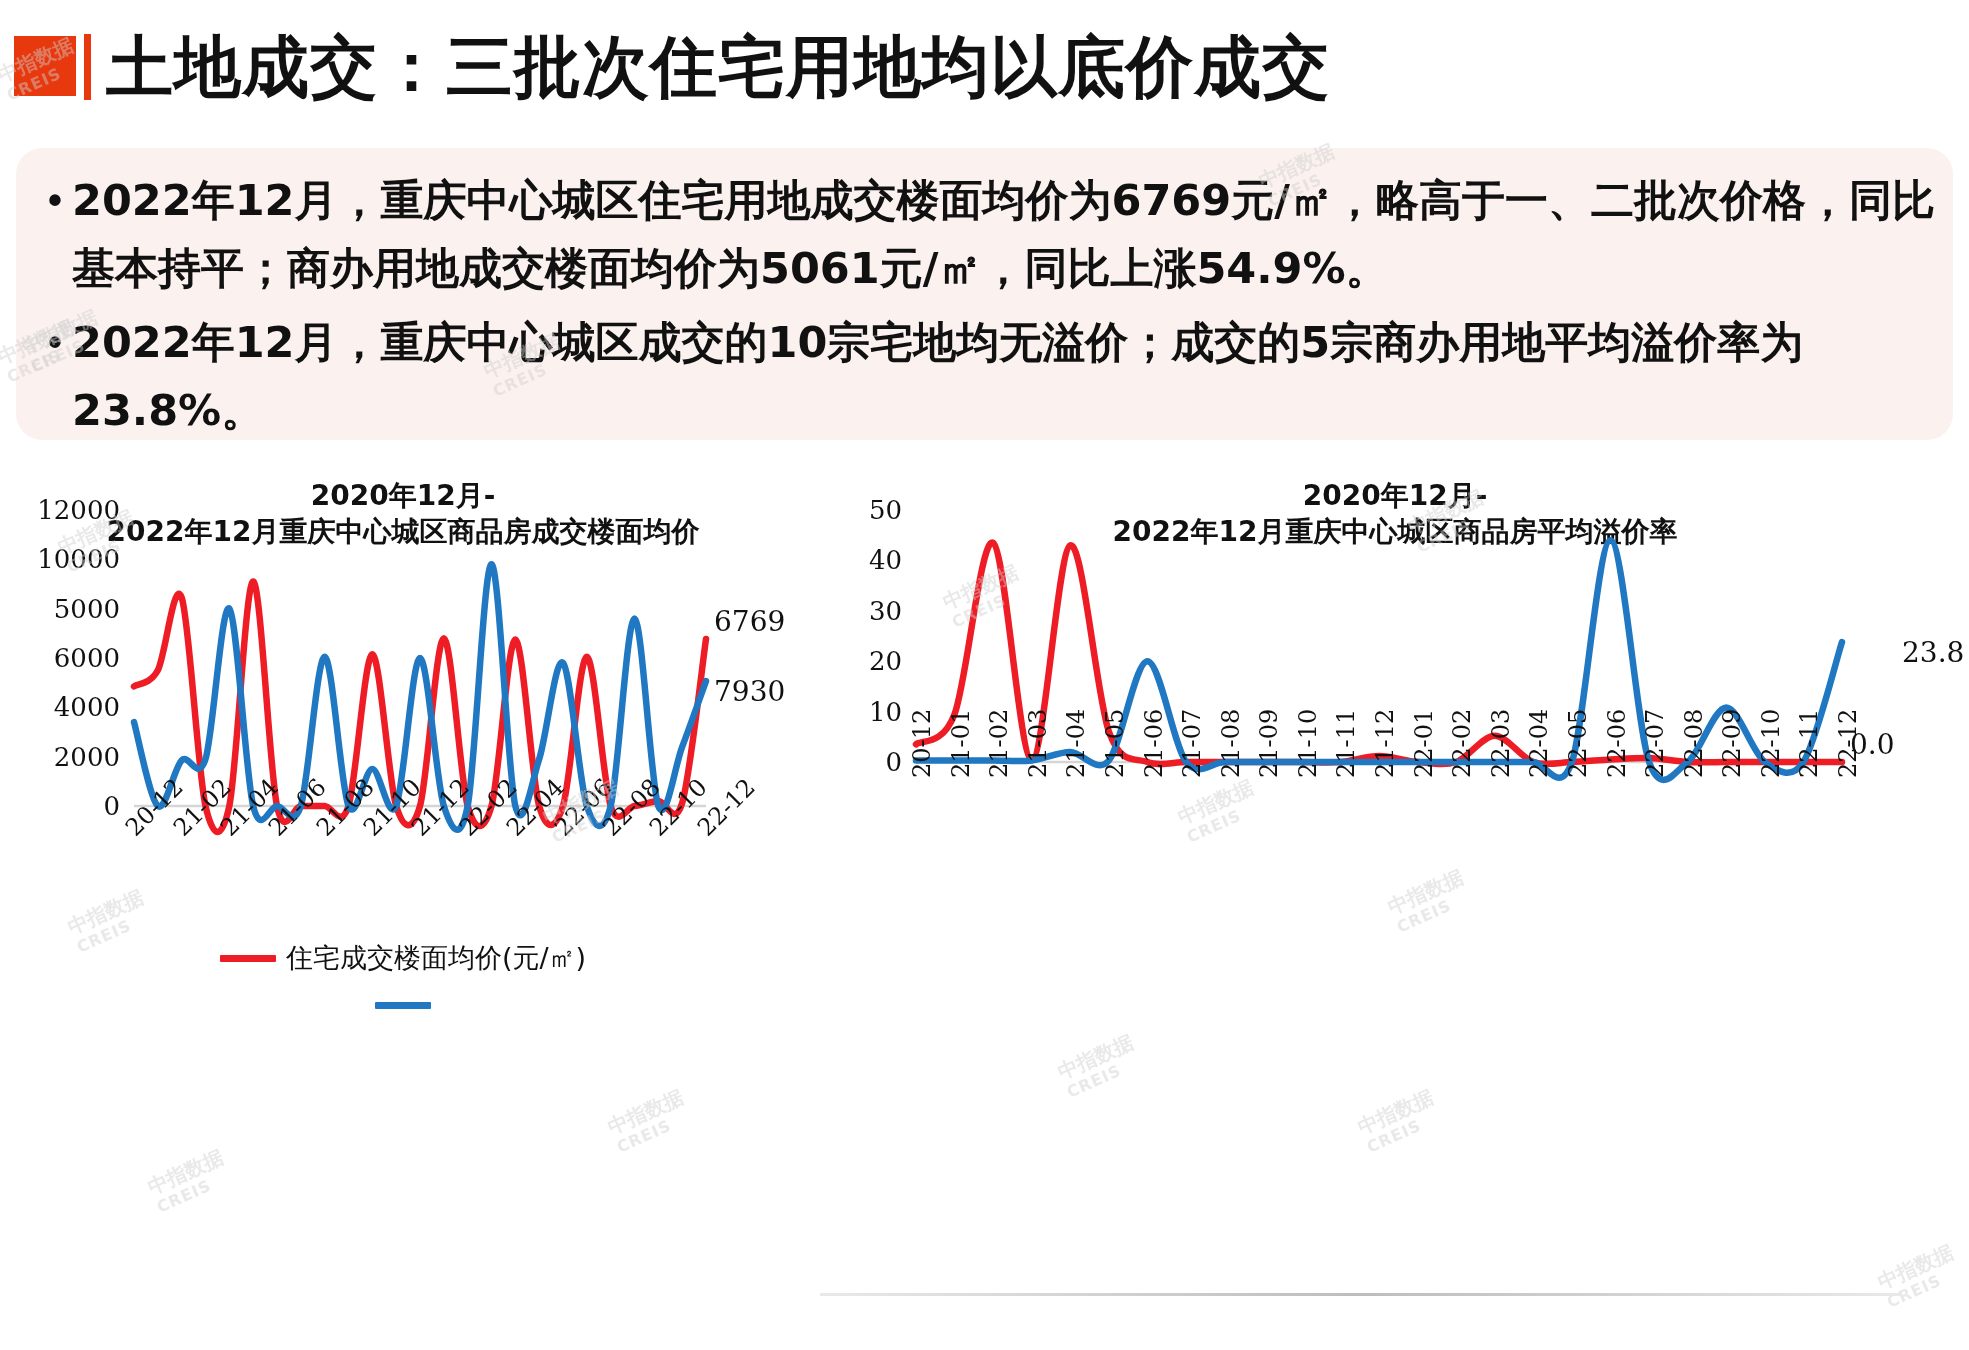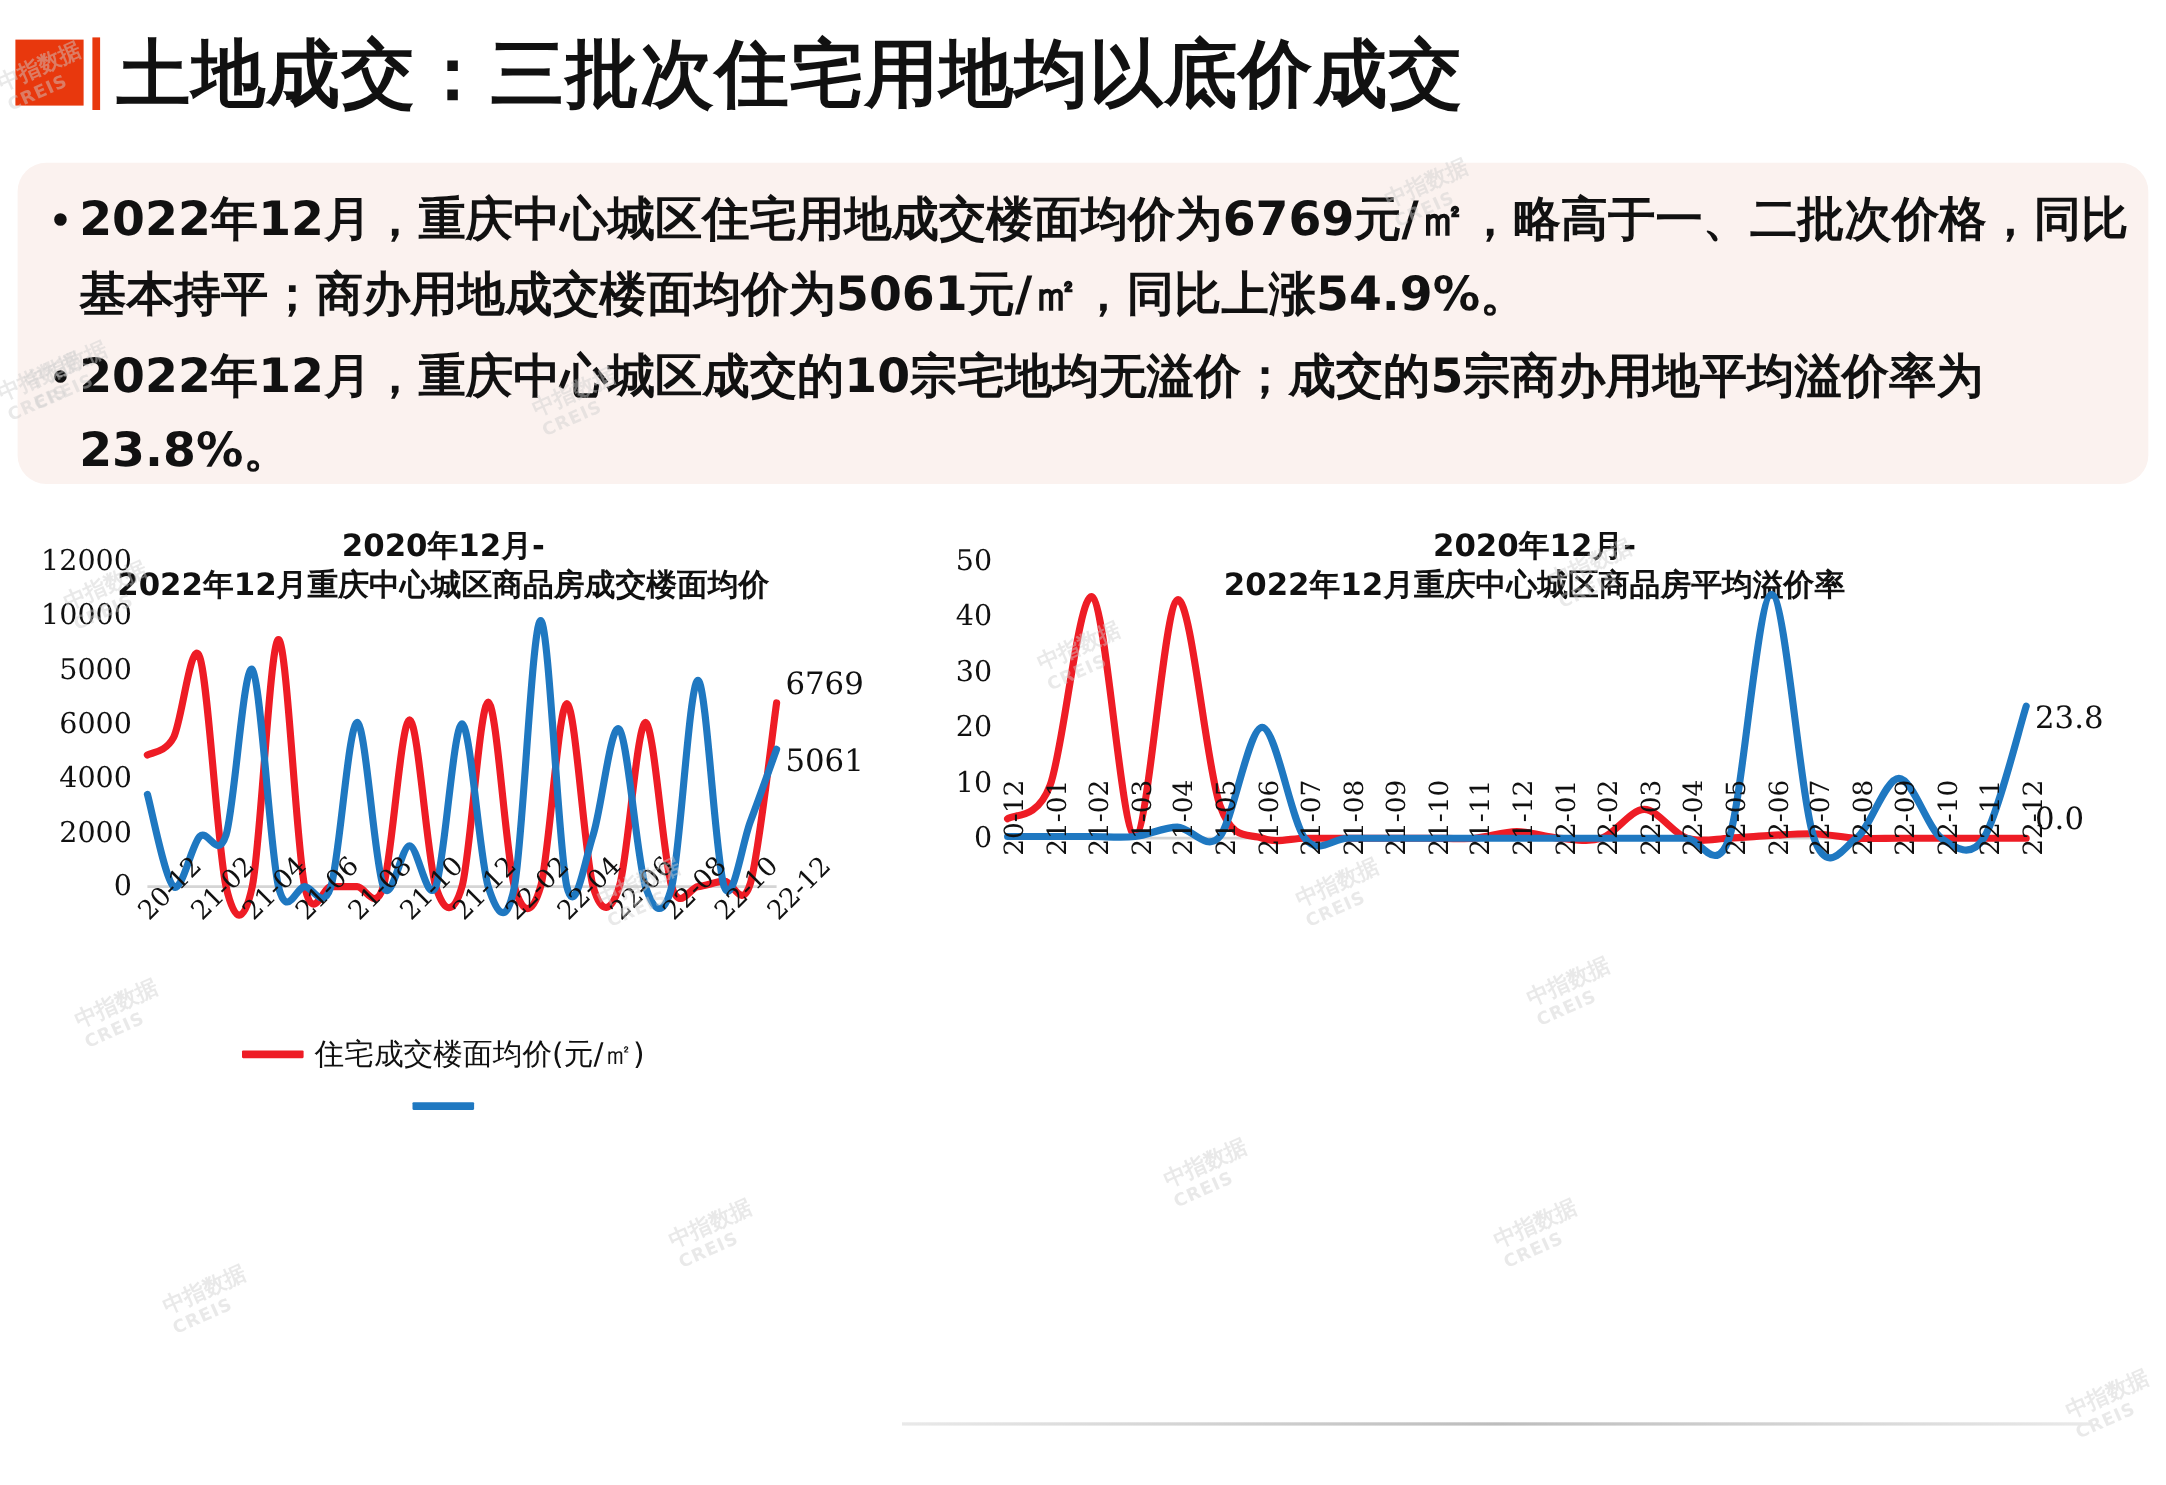--- a/index.html
+++ b/index.html
@@ -147,21 +147,21 @@
         <div class="xtick rot" style="left: 302.667px; top: 320px;">21-08</div>
         <div class="xtick rot" style="left: 350.333px; top: 320px;">21-10</div>
         <div class="xtick rot" style="left: 398px; top: 320px;">21-12</div>
         <div class="xtick rot" style="left: 445.667px; top: 320px;">22-02</div>
         <div class="xtick rot" style="left: 493.333px; top: 320px;">22-04</div>
         <div class="xtick rot" style="left: 541px; top: 320px;">22-06</div>
         <div class="xtick rot" style="left: 588.667px; top: 320px;">22-08</div>
         <div class="xtick rot" style="left: 636.333px; top: 320px;">22-10</div>
         <div class="xtick rot" style="left: 684px; top: 320px;">22-12</div>
         <div class="datalabel" style="left: 706px; top: 103.031px;">6769</div>
-        <div class="datalabel" style="left: 706px; top: 173.162px;">5061</div>
+        <div class="datalabel" style="left: 706px; top: 173.162px;">7930</div>
       </div>
     <div class="legend" id="legendL" style="left:0; top:470px;">
         <div class="item">
           <span class="swatch" style="background: rgb(238, 28, 37);"></span>
           <span>住宅成交楼面均价(元/㎡)</span>
         </div>
         <div class="item">
           <span class="swatch" style="background: rgb(31, 120, 193);"></span>
         </div>
       </div>
@@ -203,21 +203,21 @@
         <div class="xtick vert" style="left: 695.333px; top: 276px;">22-04</div>
         <div class="xtick vert" style="left: 733.917px; top: 276px;">22-05</div>
         <div class="xtick vert" style="left: 772.5px; top: 276px;">22-06</div>
         <div class="xtick vert" style="left: 811.083px; top: 276px;">22-07</div>
         <div class="xtick vert" style="left: 849.667px; top: 276px;">22-08</div>
         <div class="xtick vert" style="left: 888.25px; top: 276px;">22-09</div>
         <div class="xtick vert" style="left: 926.833px; top: 276px;">22-10</div>
         <div class="xtick vert" style="left: 965.417px; top: 276px;">22-11</div>
         <div class="xtick vert" style="left: 1004px; top: 276px;">22-12</div>
         <div class="datalabel" style="left: 1020px; top: 226px;">0.0</div>
-        <div class="datalabel" style="left: 1020px; top: 134.048px;">23.8</div>
+        <div class="datalabel" style="left: 1072px; top: 134.048px;">23.8</div>
       </div>
   </div>
 
   <div class="wm" style="left:60px; top:520px;">中指数据<small>CREIS</small></div>
   <div class="wm" style="left:70px; top:900px;">中指数据<small>CREIS</small></div>
   <div class="wm" style="left:545px; top:790px;">中指数据<small>CREIS</small></div>
   <div class="wm" style="left:610px; top:1100px;">中指数据<small>CREIS</small></div>
   <div class="wm" style="left:150px; top:1160px;">中指数据<small>CREIS</small></div>
   <div class="wm" style="left:945px; top:575px;">中指数据<small>CREIS</small></div>
   <div class="wm" style="left:1410px; top:500px;">中指数据<small>CREIS</small></div>

